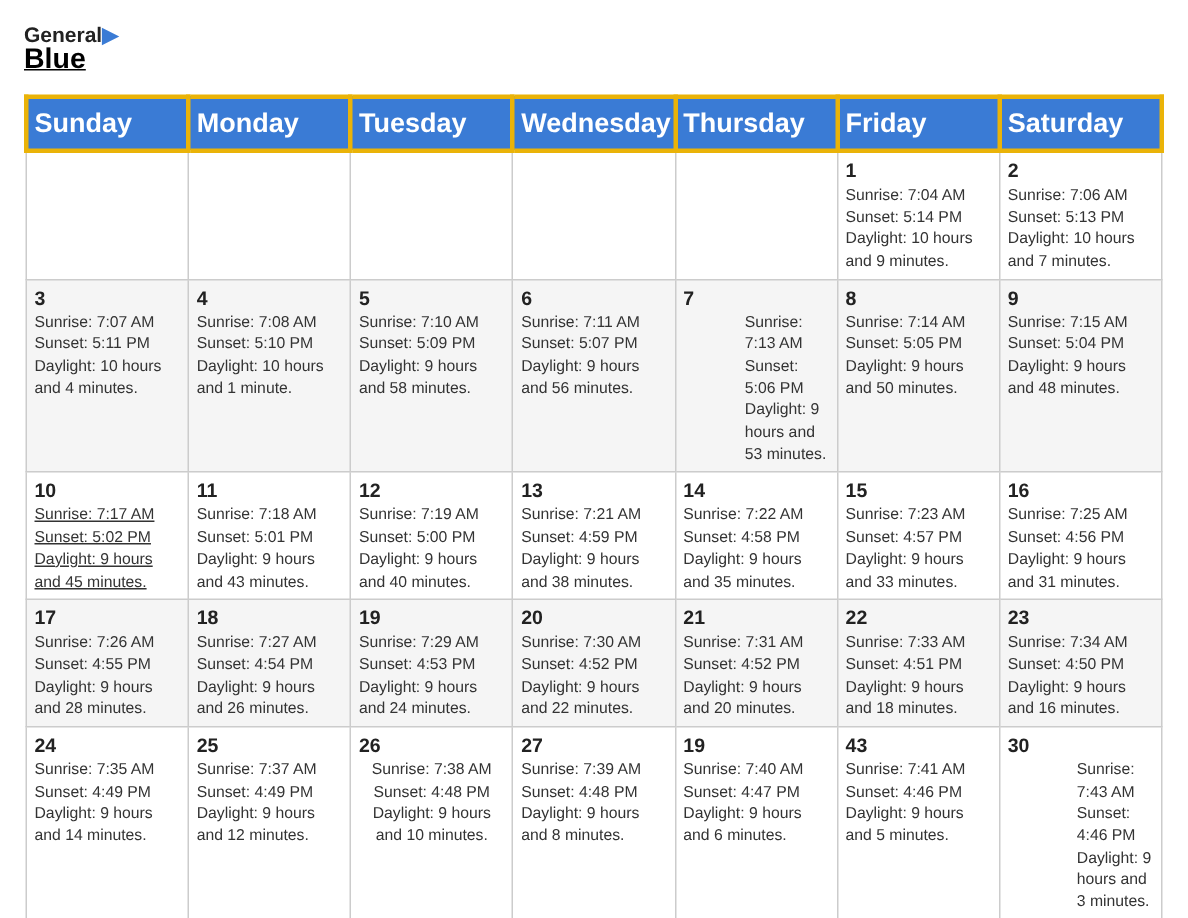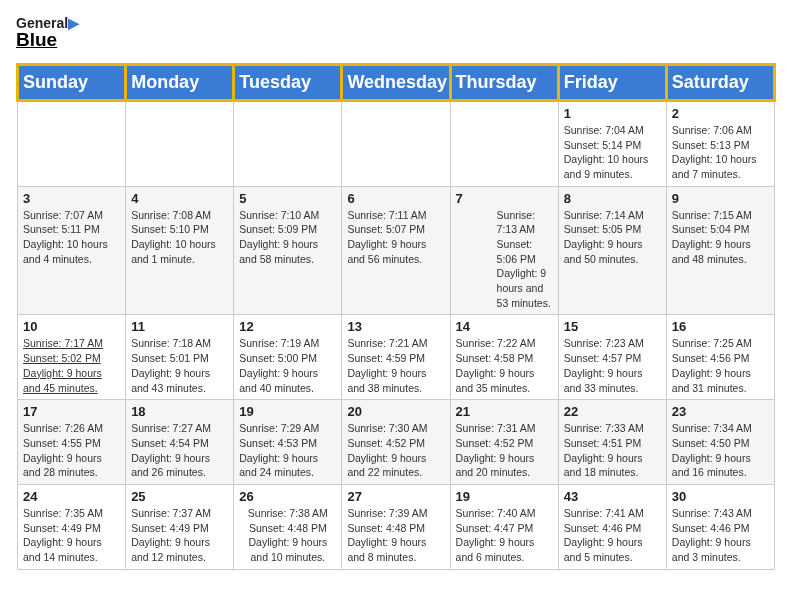--- a/index.html
+++ b/index.html
@@ -291,19 +291,19 @@
 Daylight: 9 hours and 6 minutes.</div>
         </td>
         <td>
           <span class="day-num">43</span>
           <div class="day-info" style="white-space: pre-line;">Sunrise: 7:41 AM
 Sunset: 4:46 PM
 Daylight: 9 hours and 5 minutes.</div>
         </td>
         <td>
           <span class="day-num">30</span>
-          <div class="day-info" style="white-space: pre-line;">Sunrise: 7:43 AM
+          <div class="day-info" style="white-space: pre-line; margin-left: 46px;">Sunrise: 7:43 AM
 Sunset: 4:46 PM
 Daylight: 9 hours and 3 minutes.</div>
         </td>
       </tr>
     </tbody>
 </table>
 
 </body></html>

